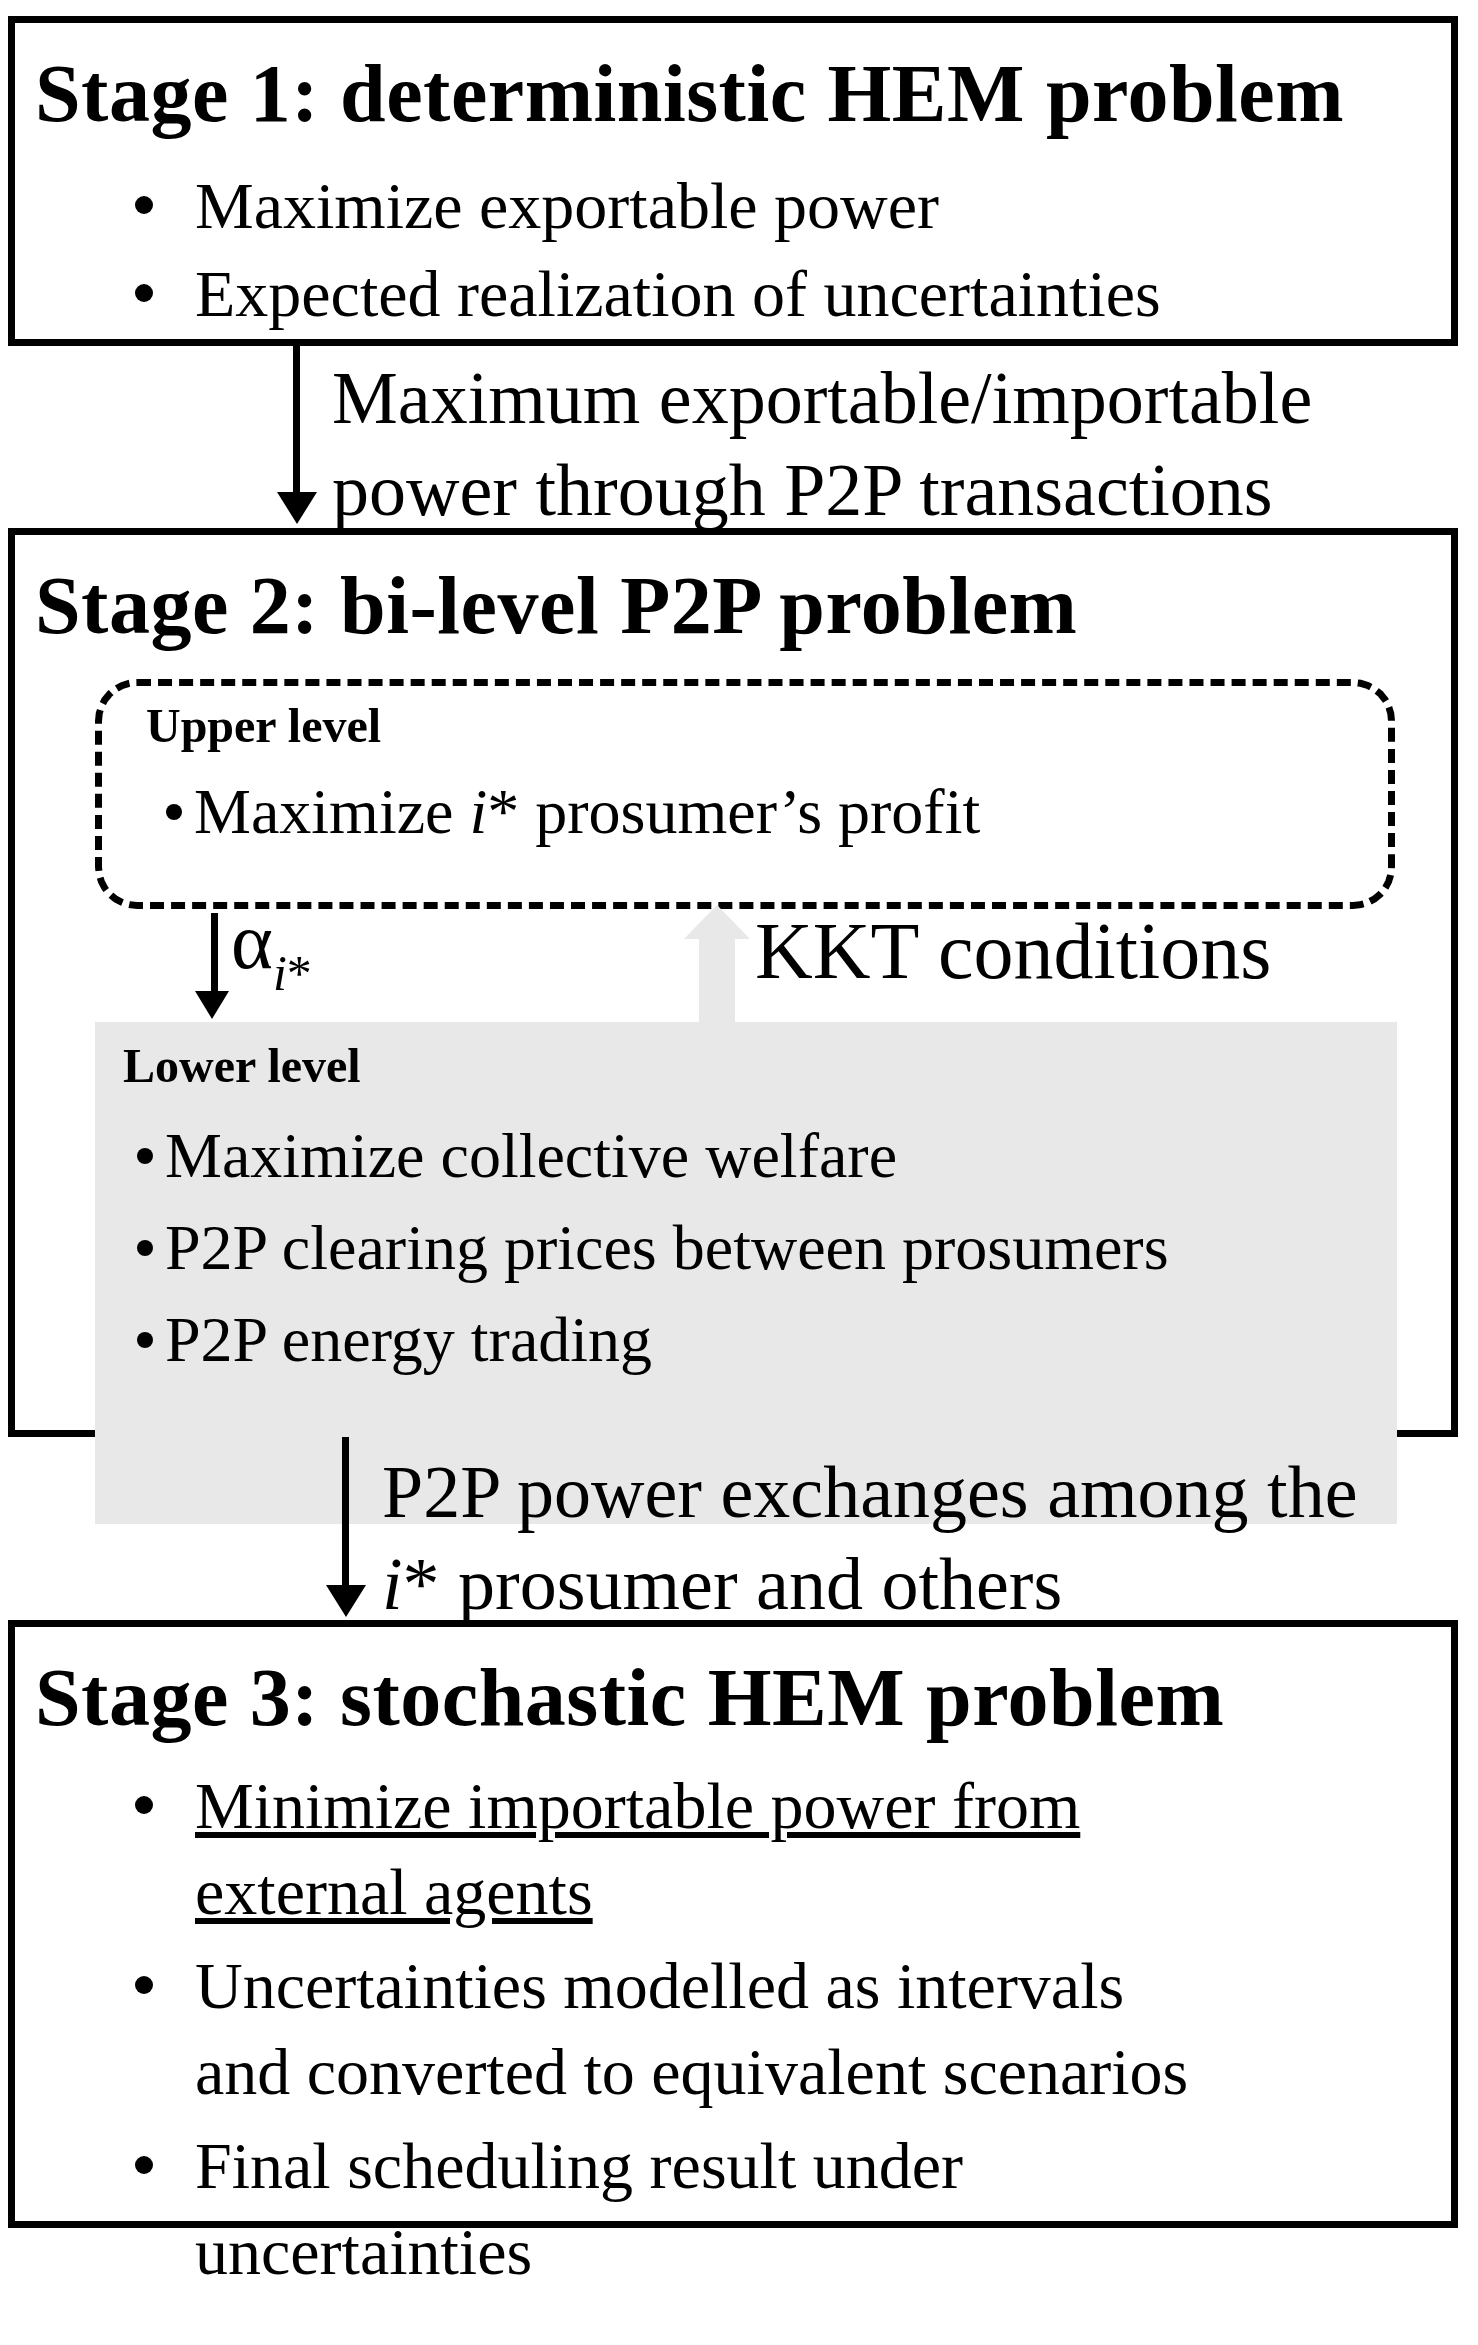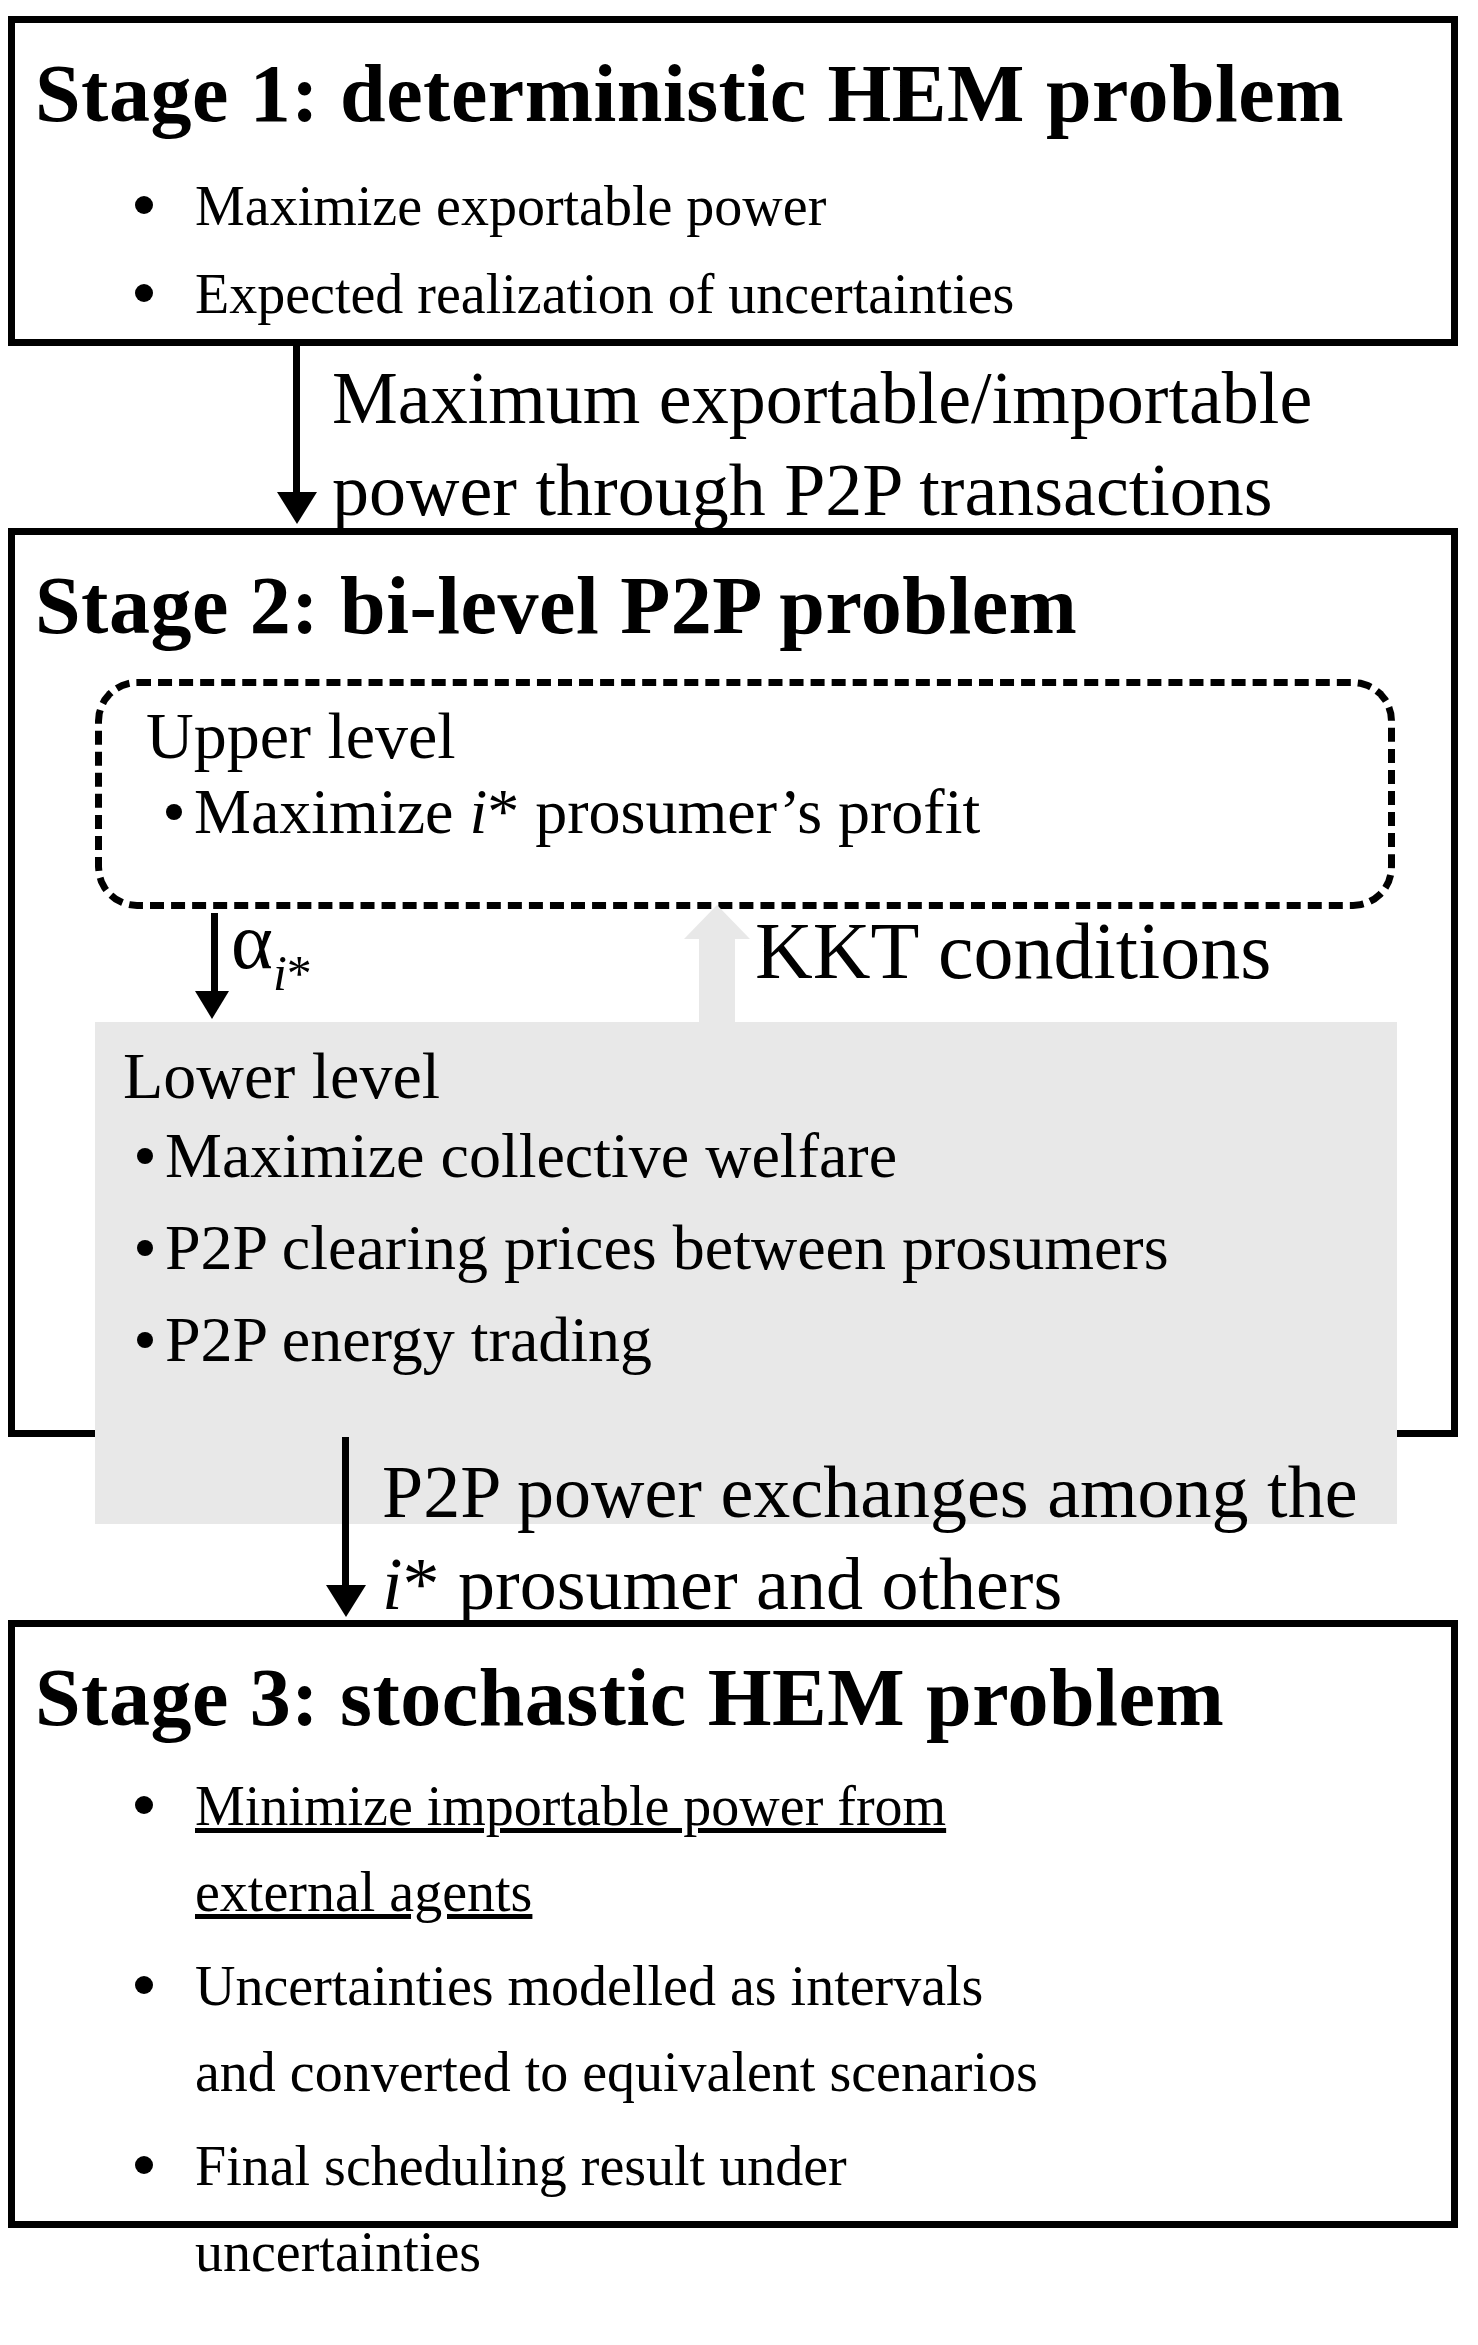--- a/index.html
+++ b/index.html
@@ -31,28 +31,28 @@
     align-items:flex-start;
   }
   .dot{
     display:inline-block;
     width:18px;height:18px;
     border-radius:50%;
     background:#000;
     flex:0 0 auto;
   }
   .outer-b .dot{margin:33px 42px 0 0;}
-  .outer-b{font-size:56px;line-height:86px;justify-content:center;}
+  .outer-b{font-size:66px;line-height:86px;justify-content:center;}
   .outer-b .b-lines div{white-space:nowrap;}
   .inner-b{font-size:64px;line-height:76px;}
   .inner-b .dot{width:16px;height:16px;margin:30px 12px 0 0;}
   .sub-heading{
     position:absolute;
-    font-weight:normal;
-    font-size:66px;
+    font-weight:bold;
+    font-size:48px;
     line-height:1.1;
     white-space:nowrap;
   }
   .arrow-shaft{position:absolute;background:#000;}
   .arrow-head-down{
     position:absolute;width:0;height:0;
     border-left:20px solid transparent;
     border-right:20px solid transparent;
     border-top:32px solid #000;
   }

